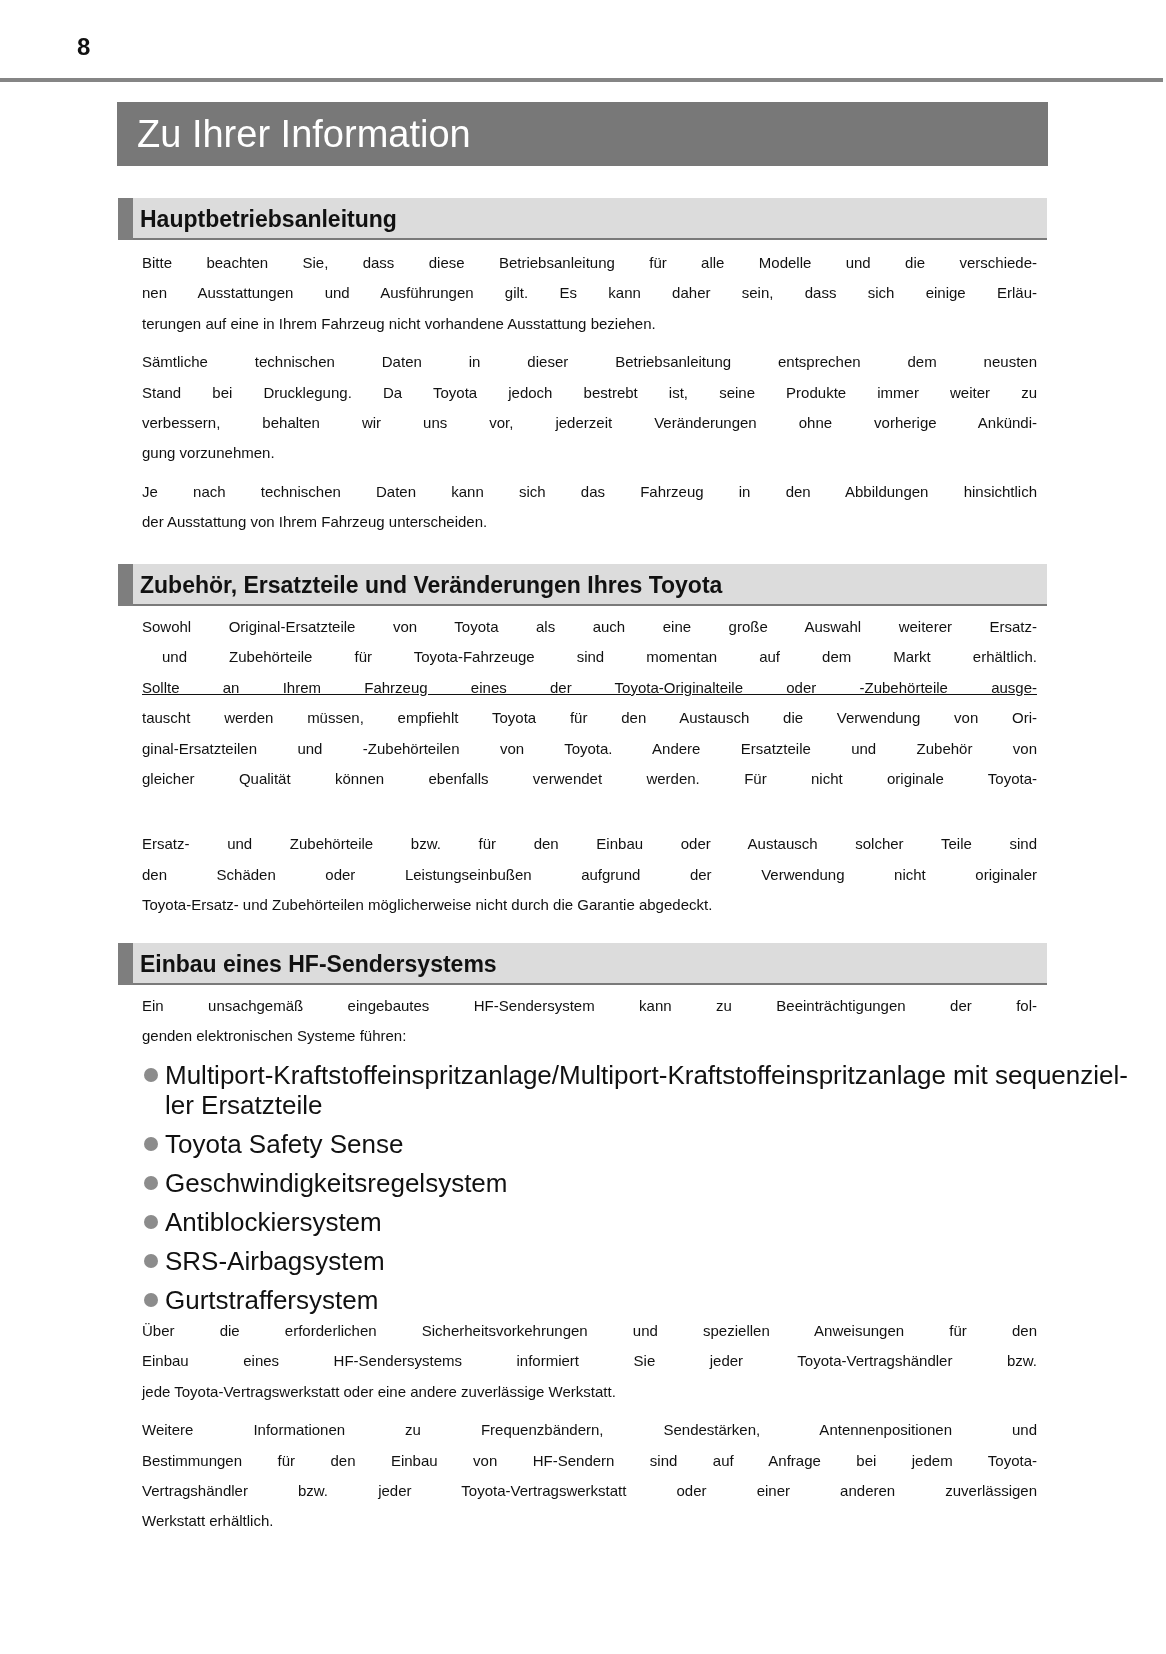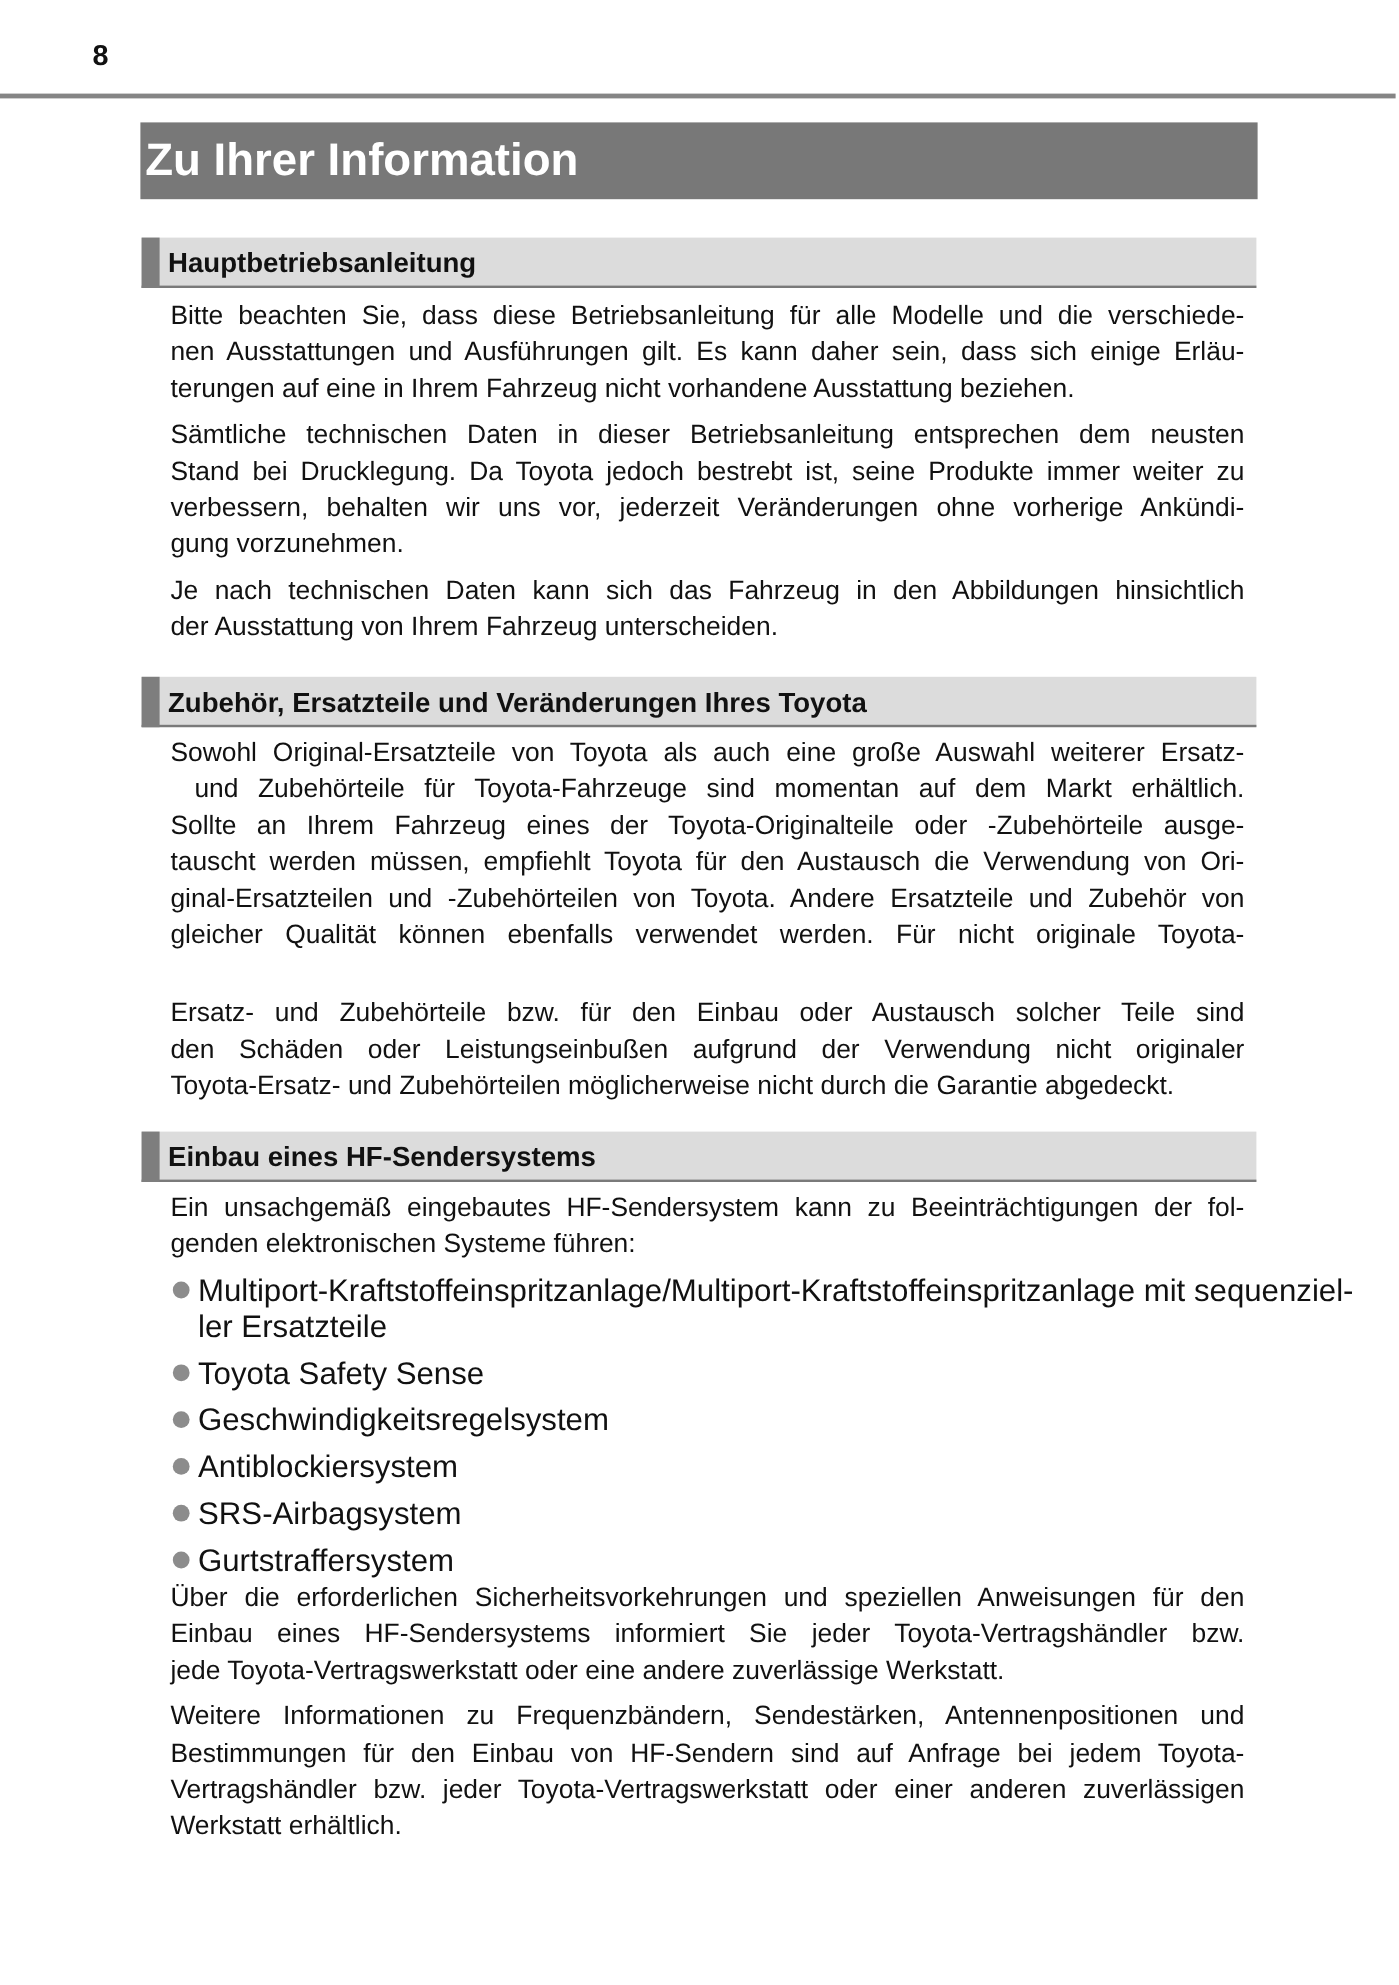--- a/index.html
+++ b/index.html
@@ -1,27 +1,27 @@
 <!DOCTYPE html>
 <html><head>
 <meta charset="utf-8">
 <style>
   html, body { margin:0; padding:0; background:#ffffff; }
   body { width:1166px; height:1654px; position:relative; overflow:hidden;
          font-family:"Liberation Sans", sans-serif; color:#111111; }
   .page-number { position:absolute; left:77px; top:33px; font-size:24px; font-weight:bold; line-height:28px; }
   .top-rule { position:absolute; left:0; top:78px; width:1163px; height:4px; background:#858585; }
   .title-bar { position:absolute; left:117px; top:102px; width:931px; height:64px; background:#787878; }
-  .title-bar h1 { margin:0; padding-left:4px; font-size:38px; font-weight:bold; color:#ffffff; line-height:64px; }
+  .title-bar h1 { margin:0; padding-left:20px; font-size:38px; font-weight:normal; color:#ffffff; line-height:64px; }
   .section-header { position:absolute; left:118px; width:929px; height:40px; background:#dcdcdc;
                     border-bottom:2px solid #7a7a7a; }
   .section-header .tab { position:absolute; left:0; top:0; width:15px; height:42px; background:#7e7e7e; }
   .section-header h2 { margin:0; position:absolute; left:22px; top:0; font-size:23px; font-weight:bold;
                        line-height:42px; color:#111; white-space:nowrap; }
-  .block { position:absolute; left:142px; width:895px; font-size:22px; line-height:30.4px; }
+  .block { position:absolute; left:142px; width:895px; font-size:15px; line-height:30.4px; }
   .line { display:block; white-space:nowrap; text-align:justify; text-align-last:justify; height:30.4px; }
   .line.last { text-align-last:left; }
   .para { margin:0 0 8px 0; }
   .bullets { position:absolute; left:142px; width:905px; font-size:26px; line-height:30.4px; }
   .bullet { position:relative; padding-left:23px; margin-bottom:8.6px; }
   .bullet .dot { position:absolute; left:2px; top:8px; width:14px; height:14px; border-radius:50%; background:#8c8c8c; }
 </style>
 </head>
 <body>
 
@@ -55,21 +55,21 @@
 </div>
 
 <div class="section-header" style="top:564px;">
   <div class="tab"></div>
   <h2>Zubehör, Ersatzteile und Veränderungen Ihres Toyota</h2>
 </div>
 <div class="block" style="top:612px;">
   <div class="para">
     <span class="line" style="white-space: nowrap;">Sowohl Original-Ersatzteile von Toyota als auch eine große Auswahl weiterer Ersatz-</span>
     <span class="line" style="white-space: nowrap; margin-left: 20px;">und Zubehörteile für Toyota-Fahrzeuge sind momentan auf dem Markt erhältlich.</span>
-    <span class="line" style="white-space: nowrap;">Sollte an Ihrem Fahrzeug eines der Toyota-Originalteile oder -Zubehörteile ausge-</span>
+    <span class="line" style="white-space: nowrap; text-decoration: underline;">Sollte an Ihrem Fahrzeug eines der Toyota-Originalteile oder -Zubehörteile ausge-</span>
     <span class="line" style="white-space: nowrap;">tauscht werden müssen, empfiehlt Toyota für den Austausch die Verwendung von Ori-</span>
     <span class="line" style="white-space: nowrap;">ginal-Ersatzteilen und -Zubehörteilen von Toyota. Andere Ersatzteile und Zubehör von</span>
     <span class="line" style="white-space: nowrap;">gleicher Qualität können ebenfalls verwendet werden. Für nicht originale Toyota-</span>
     <span class="line" style="white-space: nowrap; margin-top: 35px;">Ersatz- und Zubehörteile bzw. für den Einbau oder Austausch solcher Teile sind</span>
     <span class="line" style="white-space: nowrap;">den Schäden oder Leistungseinbußen aufgrund der Verwendung nicht originaler</span>
     <span class="line last" style="white-space: nowrap;">Toyota-Ersatz- und Zubehörteilen möglicherweise nicht durch die Garantie abgedeckt.</span>
   </div>
 </div>
 
 <div class="section-header" style="top:943px;">

